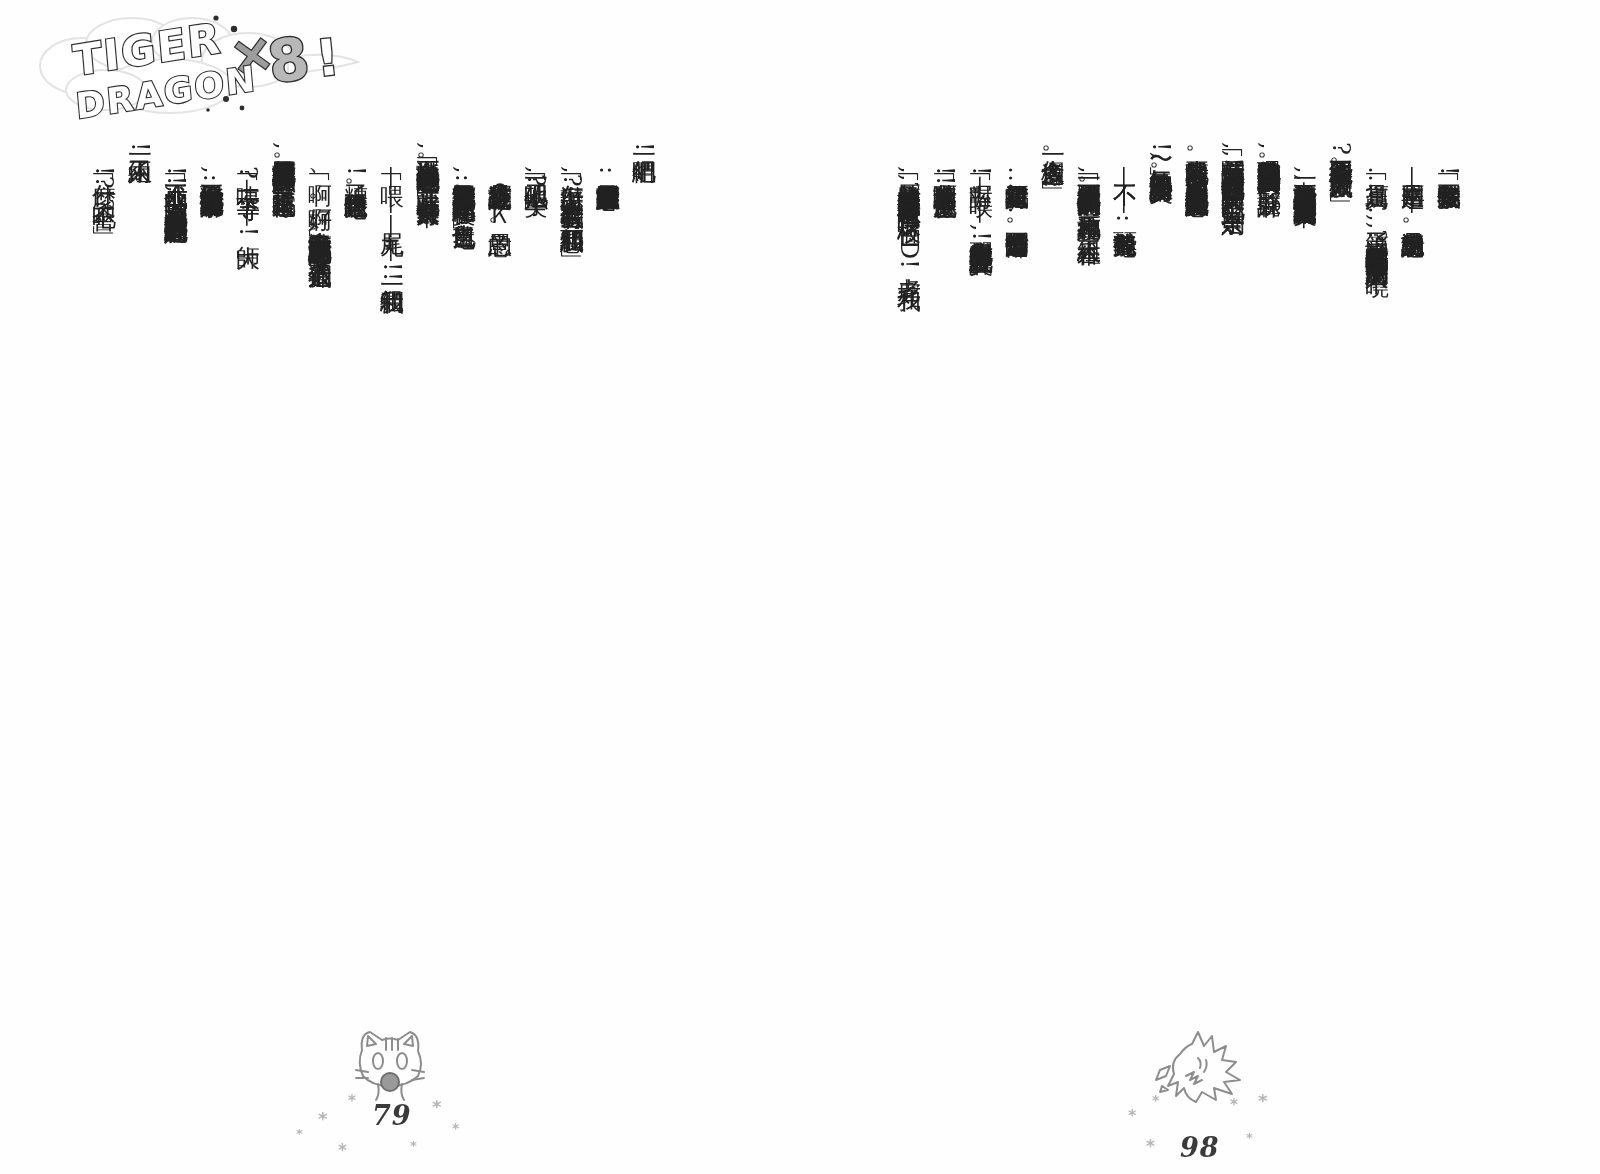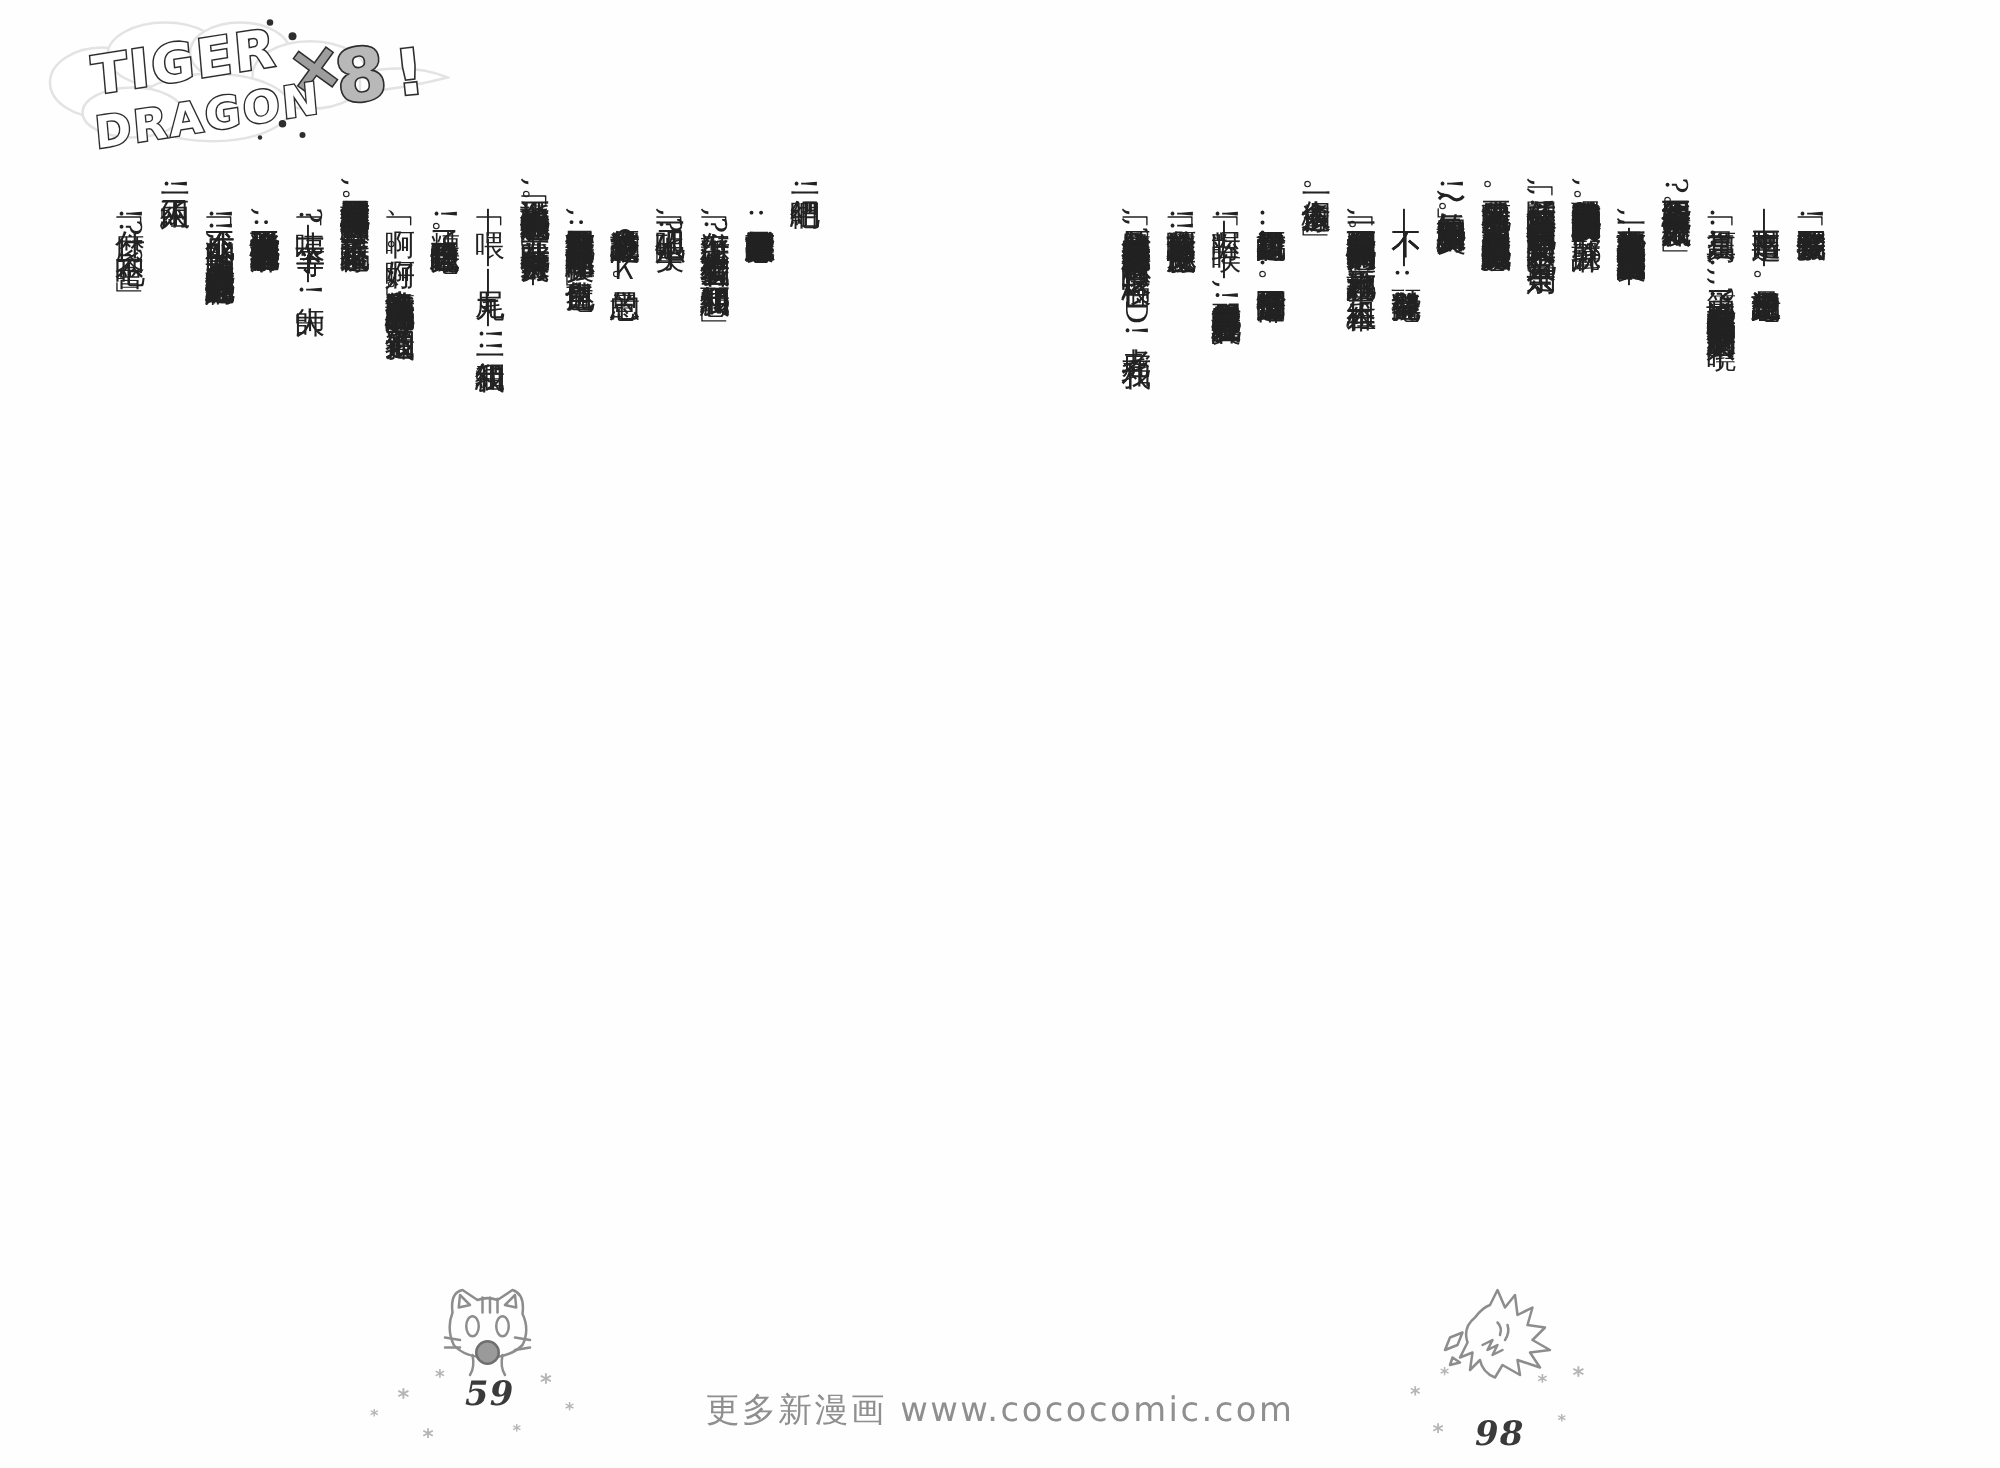--- a/index.html
+++ b/index.html
@@ -145,18 +145,17 @@
   <span class="sparkle" style="left:432px;top:1096px;font-size:18px;">*</span>
   <span class="sparkle" style="left:452px;top:1120px;font-size:14px;">*</span>
   <span class="sparkle" style="left:410px;top:1138px;font-size:13px;">*</span>
   <span class="sparkle" style="left:1128px;top:1106px;font-size:16px;">*</span>
   <span class="sparkle" style="left:1152px;top:1092px;font-size:14px;">*</span>
   <span class="sparkle" style="left:1146px;top:1136px;font-size:17px;">*</span>
   <span class="sparkle" style="left:1230px;top:1096px;font-size:15px;">*</span>
   <span class="sparkle" style="left:1258px;top:1090px;font-size:18px;">*</span>
   <span class="sparkle" style="left:1246px;top:1130px;font-size:13px;">*</span>
 
-  <div id="pagenum-left" class="pagenum">59</div>
+  <div id="pagenum-left" class="pagenum">79</div>
   <div id="pagenum-right" class="pagenum">98</div>
 
-  <div id="footer-watermark">更多新漫画 www.cococomic.com</div>
 
 </div>
 
 </body></html>

